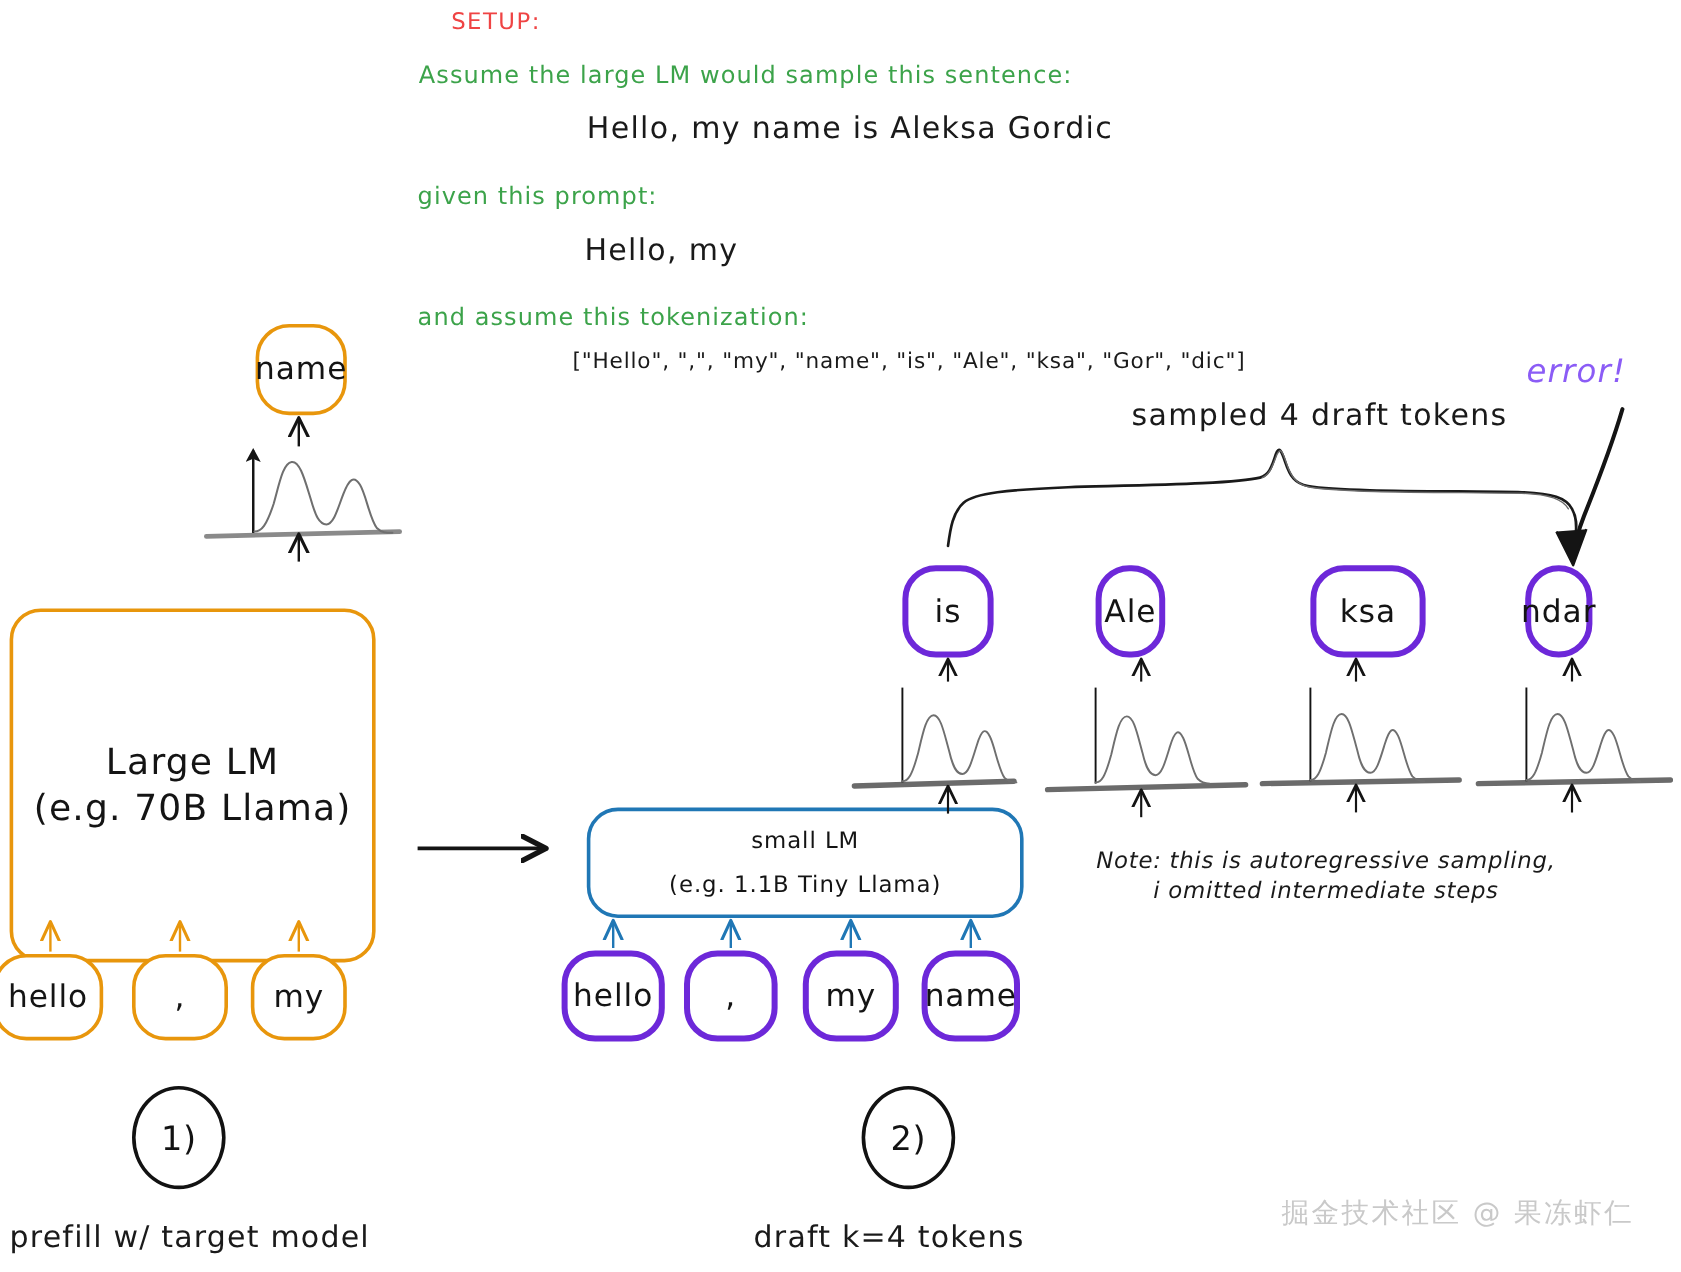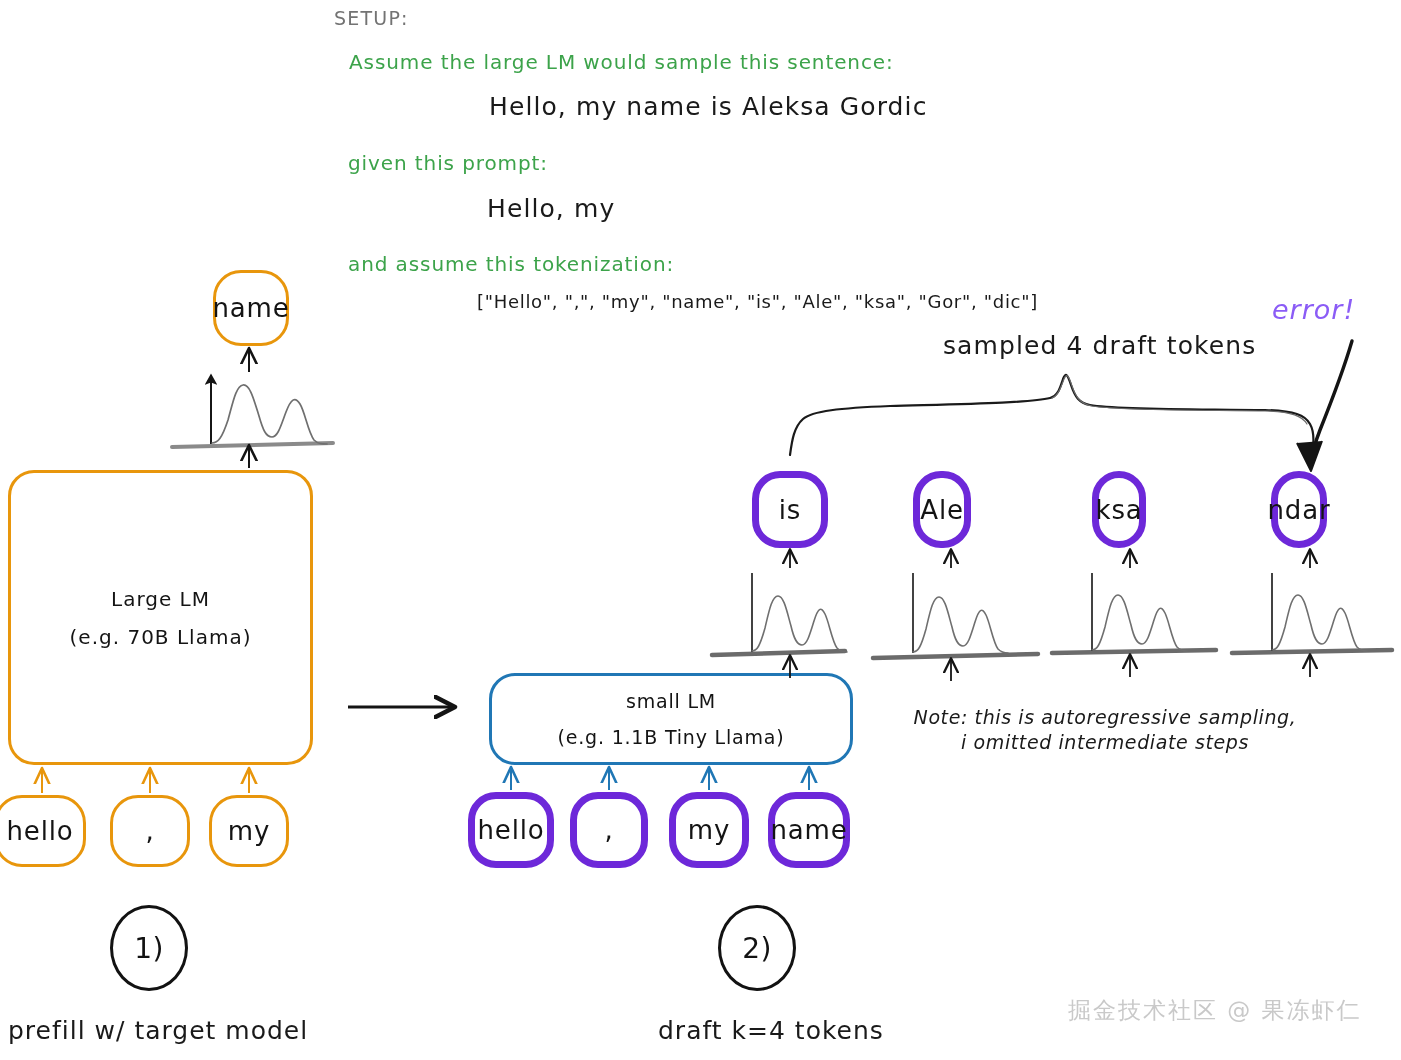--- a/index.html
+++ b/index.html
@@ -21,22 +21,23 @@
   
   .txt {
     position: absolute;
     white-space: nowrap;
     font-family: "DejaVu Sans", sans-serif;
     color: #1a1a1a;
     letter-spacing: 0.6px;
   }
   .setup-head {
     font-size: 19px;
-    color: #737373;
+    color: #ef4444;
     letter-spacing: 1.2px;
+    margin-left: 42px;
   }
   .green {
     color: #3CA34A;
     font-size: 20px;
     letter-spacing: 0.9px;
   }
   .sentence {
     font-size: 25px;
     color: #1a1a1a;
     letter-spacing: 1.1px;
@@ -85,39 +86,40 @@
     background: #ffffff;
     display: flex;
     align-items: center;
     justify-content: center;
     font-size: 26px;
     color: #141414;
     letter-spacing: 0.8px;
     box-sizing: border-box;
   }
   .orange-box { border: 3px solid #E8960C; }
-  .blue-box   { border: 7px solid #6d28d9; }
+  .blue-box   { border: 5px solid #6d28d9; }
 
   .modelbox {
     position: absolute;
     border-radius: 26px;
     background: #ffffff;
     box-sizing: border-box;
     display: flex;
     align-items: center;
     justify-content: center;
     text-align: center;
     white-space: pre-line;
     color: #141414;
   }
   .largelm {
     border: 3px solid #E8960C;
-    font-size: 20px;
+    font-size: 30px;
     line-height: 38px;
     letter-spacing: 1px;
+    margin-top: 37px;
   }
   .smalllm {
     border: 3px solid #2077B5;
     font-size: 19px;
     line-height: 36px;
     letter-spacing: 0.8px;
   }
 
   .circle-step {
     position: absolute;
@@ -199,38 +201,38 @@
   <div class="tokenbox blue-box" style="left:768px; top:792px; width:82px; height:76px;">
     <span>name</span>
   </div>
 
   <div class="tokenbox blue-box" style="left:752px; top:471px; width:76px; height:77px;">
     <span>is</span>
   </div>
   <div class="tokenbox blue-box" style="left:913px; top:471px; width:58px; height:77px;">
     <span>Ale</span>
   </div>
-  <div class="tokenbox blue-box" style="left:1092px; top:471px; width:54px; height:77px;">
+  <div class="tokenbox blue-box" style="left:1092px; top:471px; width:96px; height:77px;">
     <span>ksa</span>
   </div>
   <div class="tokenbox blue-box" style="left:1271px; top:471px; width:56px; height:77px;">
     <span>ndar</span>
   </div>
 
   <div class="txt caption" style="left:911px; top:331px;margin-left:32px;">sampled 4 draft tokens</div>
 
   <div class="txt red" style="left:1272px; top:294px;">error!</div>
 
   <div class="note" style="position:absolute; left:905px; top:705px; width:400px;">Note: this is autoregressive sampling,
 i omitted intermediate steps</div>
 
   <div class="circle-step" style="left:718px; top:905px;">
     <span>2)</span>
   </div>
-  <div class="txt steplabel" style="left:658px; top:1016px;">draft k=4 tokens</div>
+  <div class="txt steplabel" style="left:628px; top:1016px;">draft k=4 tokens</div>
 
   <div class="watermark" style="position:absolute; left:1068px; top:995px;">掘金技术社区 @ 果冻虾仁</div>
 
   <svg class="overlay" viewBox="0 0 1401 1060">
     <defs>
       <marker id="ah-black" markerWidth="9" markerHeight="9" refX="7" refY="4.5" orient="auto" markerUnits="strokeWidth">
         <path d="M0,0.6 L8,4.5 L0,8.4" fill="none" stroke="#141414" stroke-width="1.3" stroke-linecap="round" stroke-linejoin="round"></path>
       </marker>
       <marker id="ah-orange" markerWidth="9" markerHeight="9" refX="7" refY="4.5" orient="auto" markerUnits="strokeWidth">
         <path d="M0,0.8 L8,4.5 L0,8.2" fill="none" stroke="#E8960C" stroke-width="1.3" stroke-linecap="round" stroke-linejoin="round"></path>

